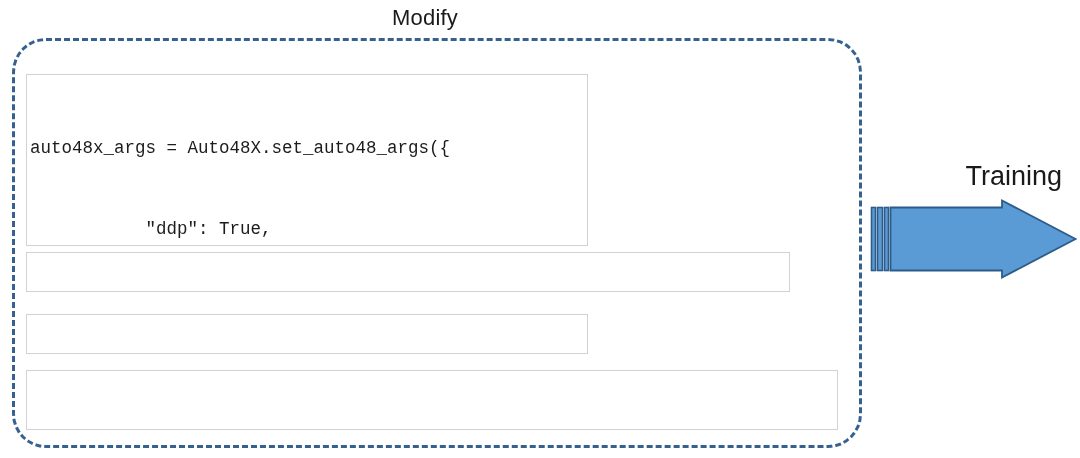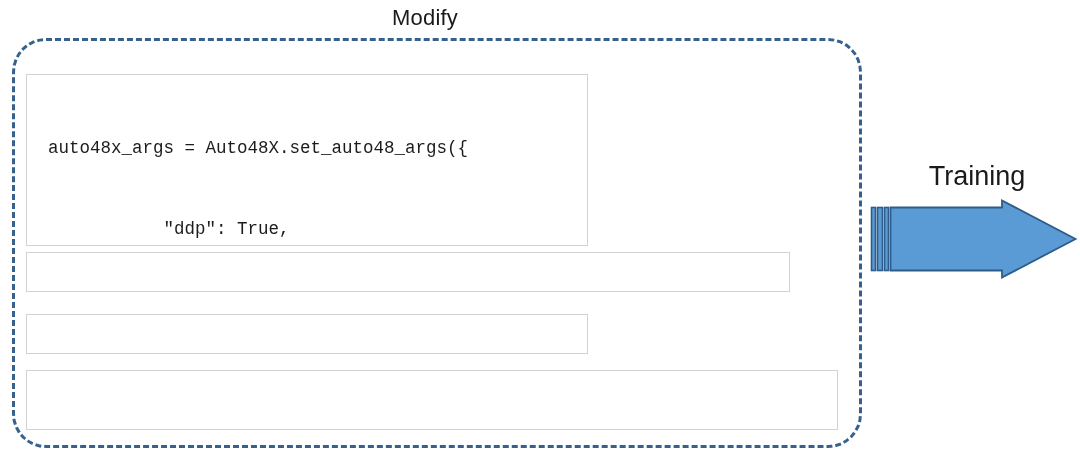--- a/index.html
+++ b/index.html
@@ -51,21 +51,21 @@
   .code-block {
     position: absolute;
     box-sizing: border-box;
     border: 1px solid #d2d2d2;
     background: #ffffff;
     font-family: "Liberation Mono", monospace;
     font-size: 17.5px;
     line-height: 27px;
     color: #1c1c1c;
     white-space: pre;
-    padding: 6px 8px 6px 21px;
+    padding: 6px 8px 6px 3px;
     overflow: hidden;
   }
   #code-block-1 {
     left: 26px;
     top: 74px;
     width: 562px;
     height: 172px;
   }
   #code-block-2 {
     left: 26px;
@@ -99,21 +99,21 @@
     left: 870px;
     top: 155px;
     width: 210px;
     height: 130px;
   }
   #training-label {
     position: absolute;
     left: 22px;
     top: 5px;
     width: 170px;
-    text-align: center;
+    text-align: right;
     font-family: "Liberation Sans", sans-serif;
     font-size: 27px;
     line-height: 32px;
     color: #1a1a1a;
     white-space: nowrap;
   }
   #training-arrow-svg {
     position: absolute;
     left: 0px;
     top: 44px;

